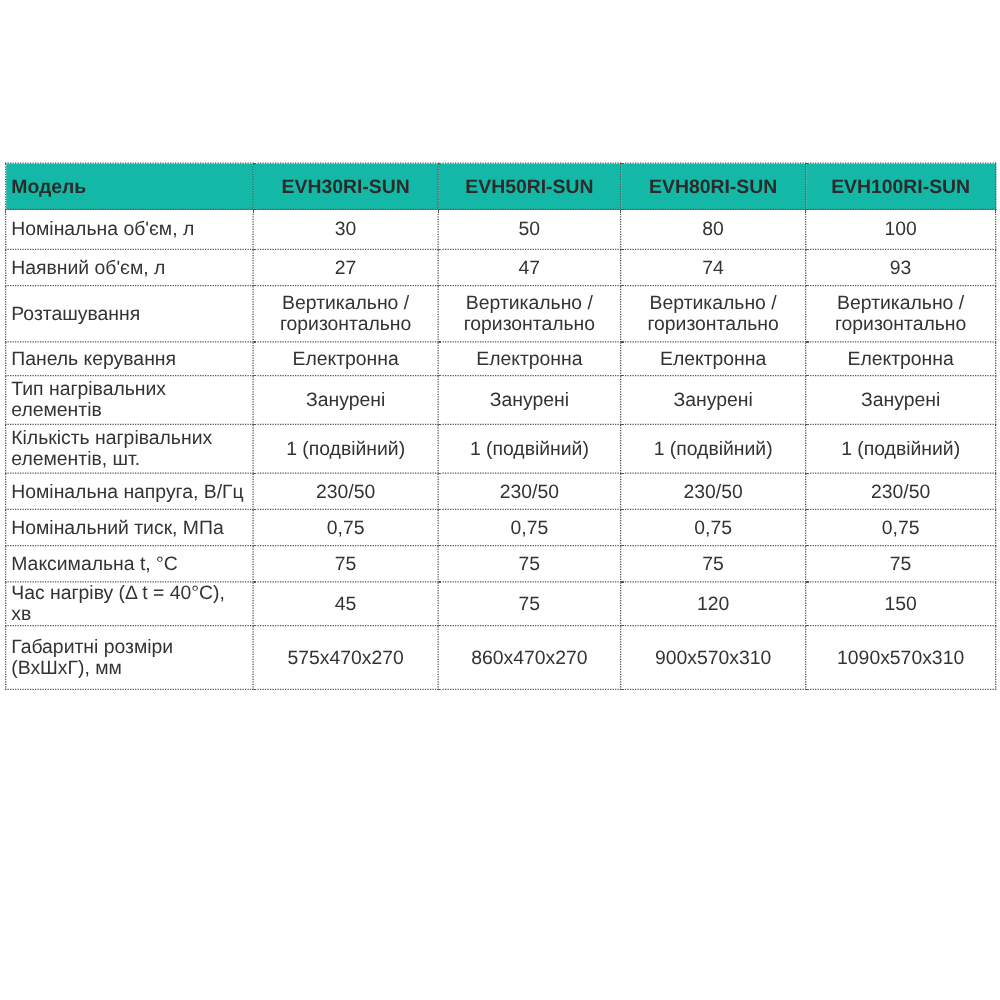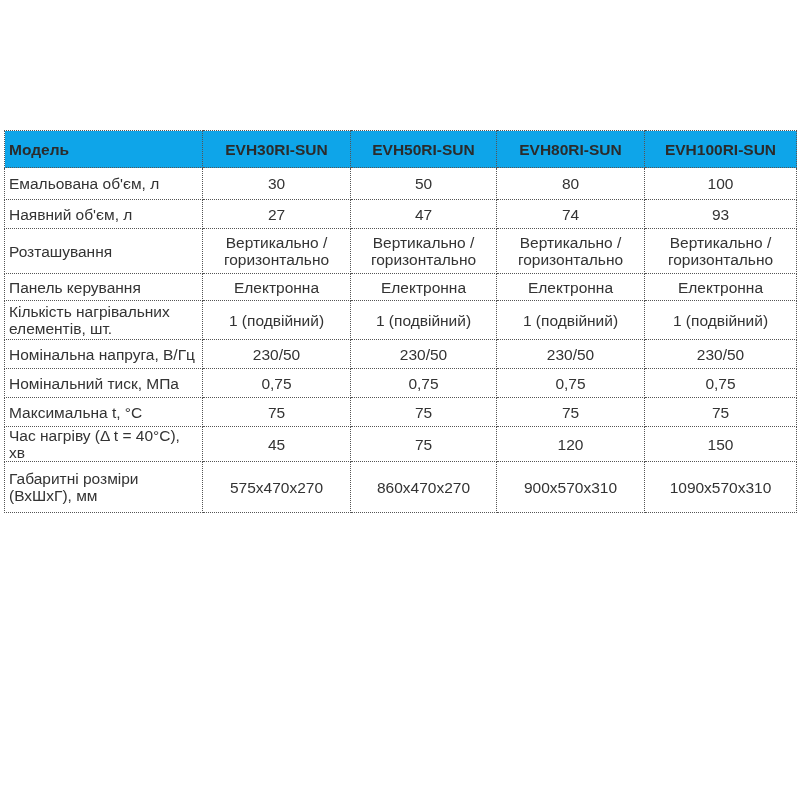--- a/index.html
+++ b/index.html
@@ -8,21 +8,21 @@
     position: absolute; left: 4px; top: 130px; width: 792px;
     border-collapse: collapse; table-layout: fixed;
     font-size: 15.5px;
   }
   .spec-table td, .spec-table th {
     border: 1.5px dotted #555555;
     padding: 0 6px;
     line-height: 17px;
     vertical-align: middle;
   }
-  .spec-table th { background: #0ea5e9; font-weight: bold; text-align: center; color: #2b2b2b; }
+  .spec-table th { background: #14b8a6; font-weight: bold; text-align: center; color: #2b2b2b; }
   .spec-table th.first { text-align: left; padding-left: 4px; }
   .spec-table td { text-align: center; }
   .spec-table td.param { text-align: left; padding-left: 4px; }
   col.c0 { width: 198px; }
   col.c1 { width: 148px; }
   col.c2 { width: 146px; }
   col.c3 { width: 148px; }
   col.c4 { width: 152px; }
 </style>
 </head>
@@ -40,21 +40,21 @@
     <tr style="height:37px">
       <th class="first">Модель</th>
       <th>EVH30RI-SUN</th>
       <th>EVH50RI-SUN</th>
       <th>EVH80RI-SUN</th>
       <th>EVH100RI-SUN</th>
     </tr>
   </thead>
   <tbody id="spec-body">
       <tr style="height: 32px;">
-        <td class="param">Емальована об'єм, л</td>
+        <td class="param">Номінальна об'єм, л</td>
         <td>30</td>
         <td>50</td>
         <td>80</td>
         <td>100</td>
       </tr>
       <tr style="height: 29px;">
         <td class="param">Наявний об'єм, л</td>
         <td>27</td>
         <td>47</td>
         <td>74</td>
@@ -66,20 +66,27 @@
         <td>Вертикально / горизонтально</td>
         <td>Вертикально / горизонтально</td>
         <td>Вертикально / горизонтально</td>
       </tr>
       <tr style="height: 27px;">
         <td class="param">Панель керування</td>
         <td>Електронна</td>
         <td>Електронна</td>
         <td>Електронна</td>
         <td>Електронна</td>
+      </tr>
+      <tr style="height: 39px;">
+        <td class="param">Тип нагрівальних елементів</td>
+        <td>Занурені</td>
+        <td>Занурені</td>
+        <td>Занурені</td>
+        <td>Занурені</td>
       </tr>
       <tr style="height: 39px;">
         <td class="param">Кількість нагрівальних елементів, шт.</td>
         <td>1 (подвійний)</td>
         <td>1 (подвійний)</td>
         <td>1 (подвійний)</td>
         <td>1 (подвійний)</td>
       </tr>
       <tr style="height: 29px;">
         <td class="param">Номінальна напруга, В/Гц</td>

